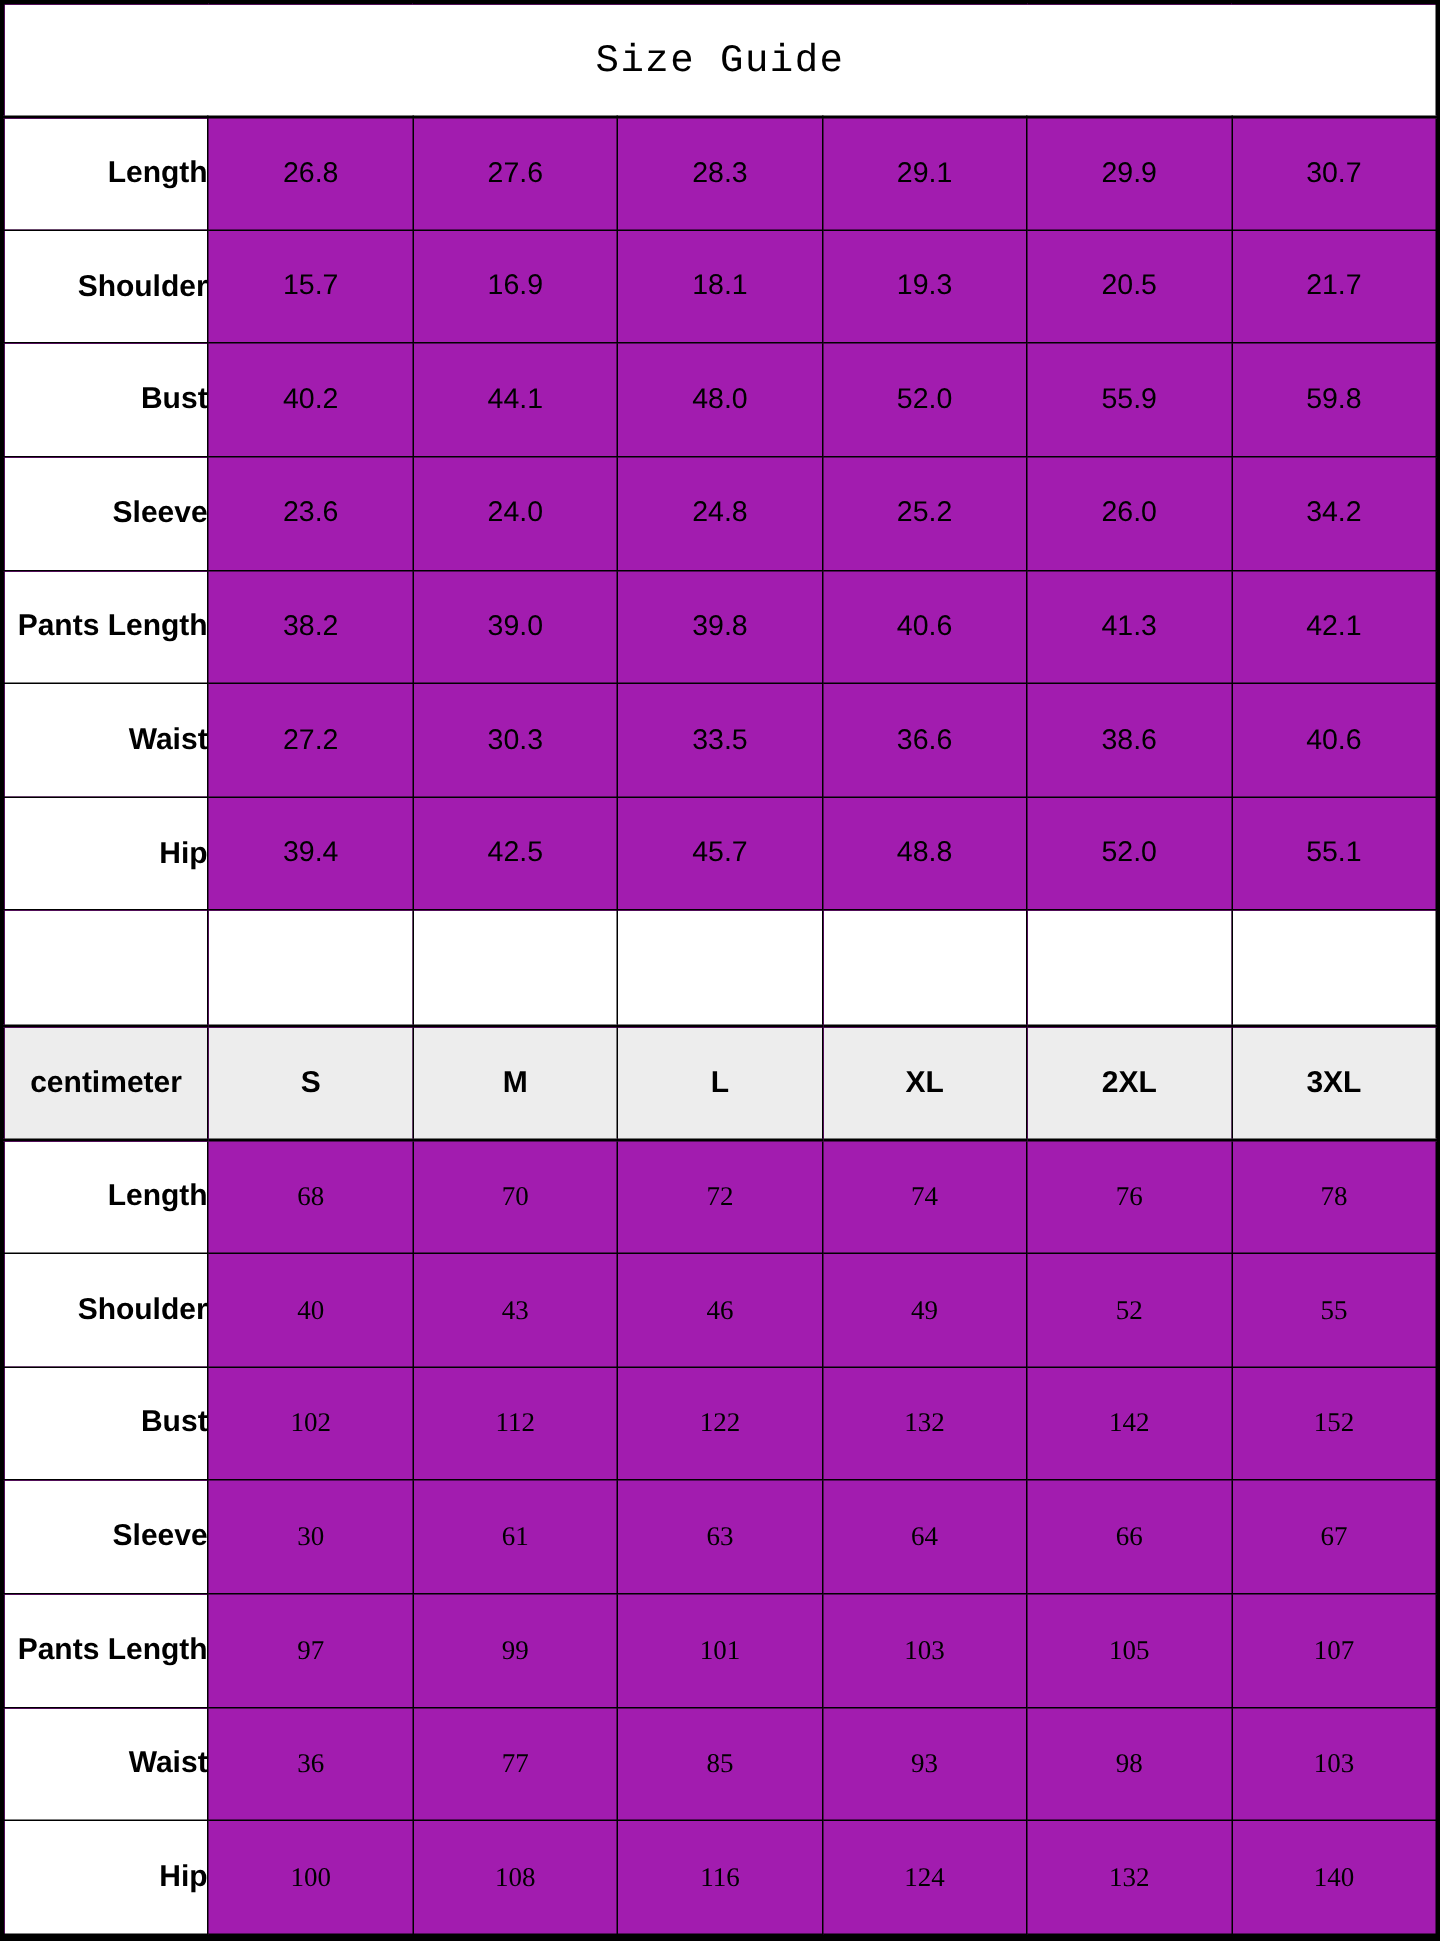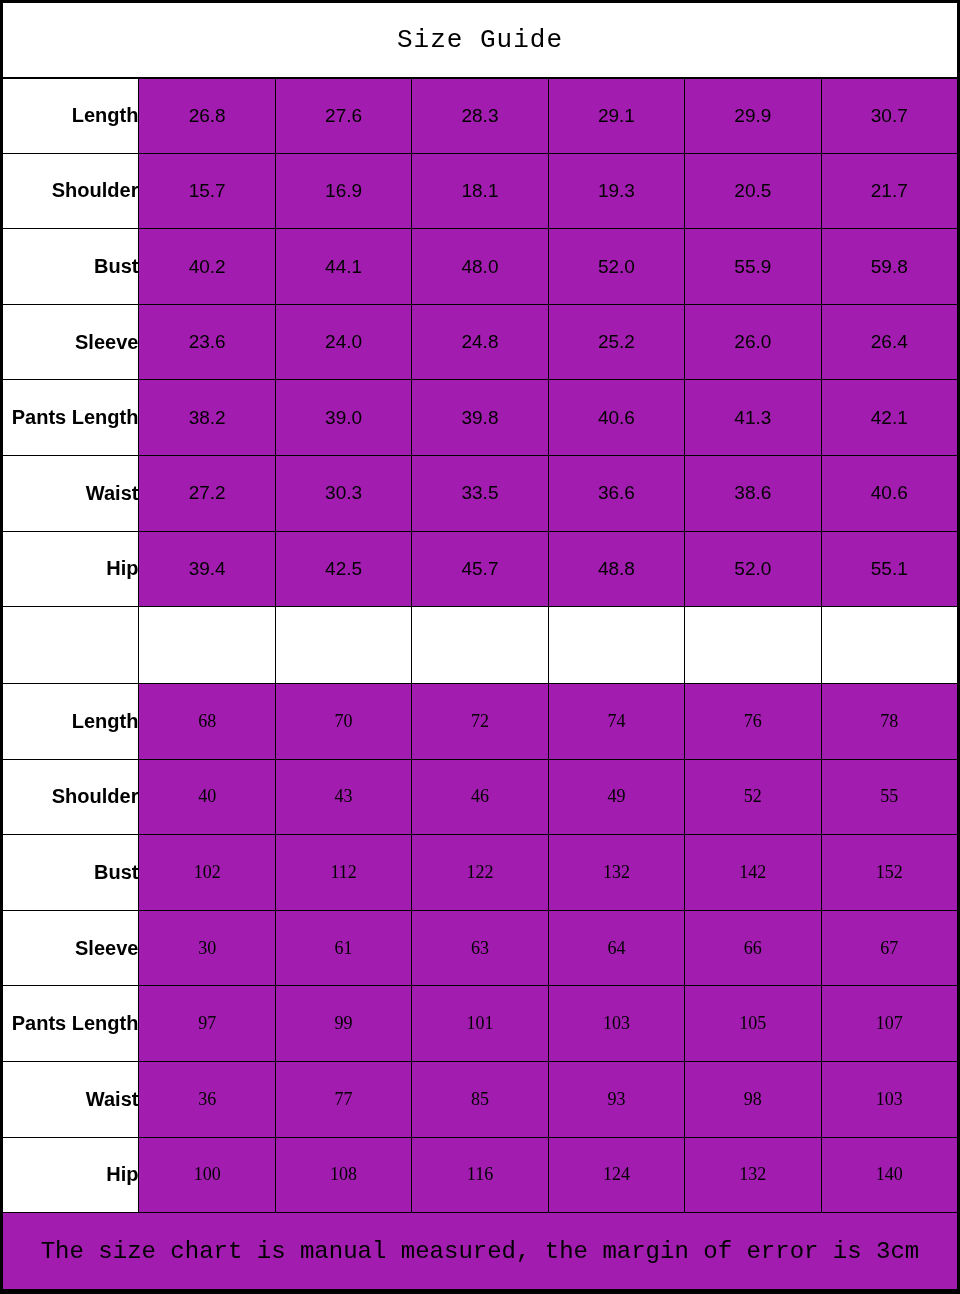--- a/index.html
+++ b/index.html
@@ -118,21 +118,21 @@
     <td>55.9</td>
     <td>59.8</td>
   </tr>
   <tr class="data-row inch-row">
     <th class="row-label">Sleeve</th>
     <td>23.6</td>
     <td>24.0</td>
     <td>24.8</td>
     <td>25.2</td>
     <td>26.0</td>
-    <td>26.4</td>
+    <td>34.2</td>
   </tr>
   <tr class="data-row inch-row">
     <th class="row-label">Pants Length</th>
     <td>38.2</td>
     <td>39.0</td>
     <td>39.8</td>
     <td>40.6</td>
     <td>41.3</td>
     <td>42.1</td>
   </tr>
@@ -158,20 +158,29 @@
   <tr class="spacer-row">
     <td></td>
     <td></td>
     <td></td>
     <td></td>
     <td></td>
     <td></td>
     <td></td>
   </tr>
 
+  <tr class="head-row">
+    <th>centimeter</th>
+    <th>S</th>
+    <th>M</th>
+    <th>L</th>
+    <th>XL</th>
+    <th>2XL</th>
+    <th>3XL</th>
+  </tr>
 
   <tr class="data-row cm-row">
     <th class="row-label">Length</th>
     <td>68</td>
     <td>70</td>
     <td>72</td>
     <td>74</td>
     <td>76</td>
     <td>78</td>
   </tr>
@@ -223,18 +232,15 @@
   <tr class="data-row cm-row">
     <th class="row-label">Hip</th>
     <td>100</td>
     <td>108</td>
     <td>116</td>
     <td>124</td>
     <td>132</td>
     <td>140</td>
   </tr>
 
-  <tr class="footer-row">
-    <td colspan="7">The size chart is manual measured, the margin of error is 3cm</td>
-  </tr>
 </tbody>
     </table>
 </div>
 
 </body></html>

